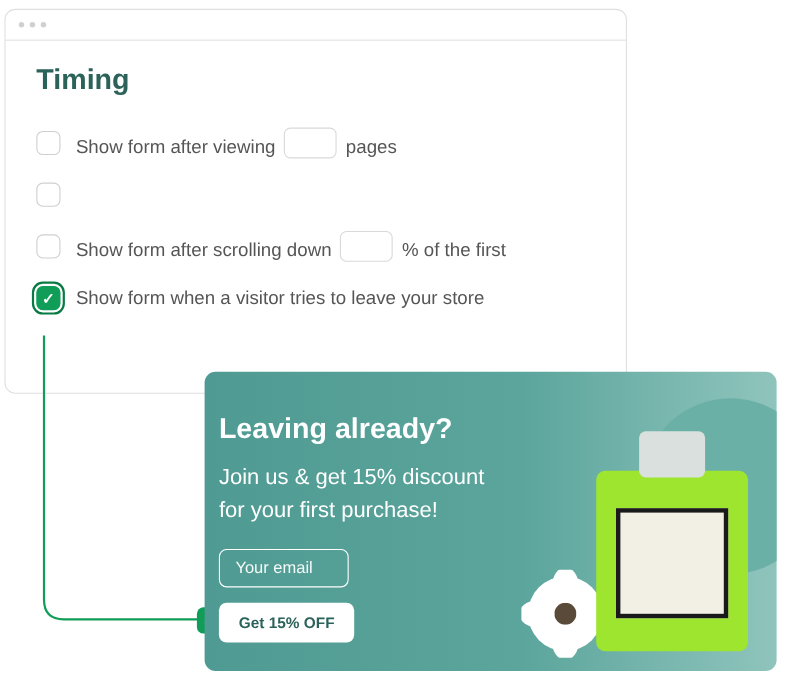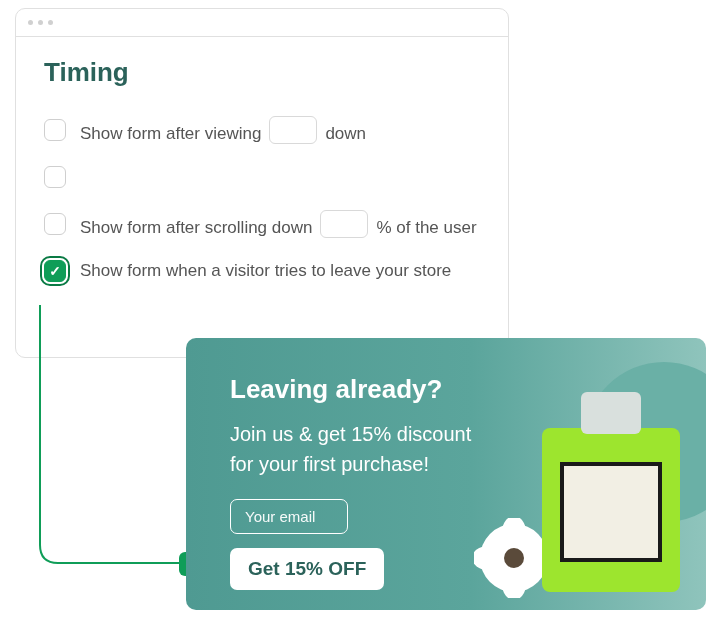--- a/index.html
+++ b/index.html
@@ -1,22 +1,22 @@
 <!DOCTYPE html>
 <html><head>
 <meta charset="utf-8">
 <style>
 * { box-sizing: border-box; margin: 0; padding: 0; }
 body { font-family: -apple-system, BlinkMacSystemFont, 'Segoe UI', sans-serif; background: #fff; width: 715px; height: 619px; position: relative; }
 
 .panel {
   position: absolute;
   top: 8px;
-  left: 15px;
-  width: 494px;
+  left: 4px;
+  width: 566px;
   height: 350px;
   border: 1px solid #e0e0e0;
   border-radius: 10px;
   background: #fff;
 }
 .title-bar {
   height: 28px;
   border-bottom: 1px solid #e0e0e0;
   display: flex;
   align-items: center;
@@ -77,42 +77,42 @@
 
 .popup {
   position: absolute;
   left: 186px;
   top: 338px;
   width: 520px;
   height: 272px;
   border-radius: 10px;
   background: linear-gradient(to right, #4f9a92 0%, #5ba59c 55%, #8fc4bc 100%);
   overflow: hidden;
-  padding: 36px 30px 30px 44px;
+  padding: 36px 30px 30px 13px;
   color: #fff;
 }
 .popup-title { font-size: 26px; font-weight: 800; margin-bottom: 14px; }
 .popup-sub { font-size: 20px; line-height: 1.5; margin-bottom: 20px; max-width: 260px; }
 .email-input {
   border: 1.5px solid #fff;
   border-radius: 7px;
   padding: 8px 14px;
   background: transparent;
   color: #fff;
   font-size: 15px;
   width: 118px;
   margin-bottom: 14px;
   display: block;
 }
 .email-input::placeholder { color: #fff; opacity: 0.95; }
 .cta-btn {
   background: #fff;
   color: #2b625a;
   font-weight: 800;
-  font-size: 19px;
+  font-size: 14px;
   border: none;
   border-radius: 7px;
   padding: 10px 18px;
   cursor: pointer;
 }
 
 .flower {
   position: absolute;
   right: 152px;
   bottom: 12px;
@@ -167,34 +167,34 @@
     <div class="dot"></div>
   </div>
   <div class="panel-body">
     <div class="heading">Timing</div>
 
     <div class="option-row">
       <div class="checkbox"></div>
       <div class="option-text">
         <span>Show form after viewing</span>
         <input class="mini-input" style="">
-        <span>down</span>
+        <span>pages</span>
       </div>
     </div>
 
     <div class="option-row">
       <div class="checkbox"></div>
     </div>
 
     <div class="option-row">
       <div class="checkbox"></div>
       <div class="option-text">
         <span>Show form after scrolling down</span>
         <input class="mini-input" style="">
-        <span>% of the user</span>
+        <span>% of the first</span>
       </div>
     </div>
 
     <div class="option-row">
       <div class="checkbox checked">
         <span class="checkmark">✓</span>
       </div>
       <div class="option-text">
         <span>Show form when a visitor tries to leave your store</span>
       </div>

